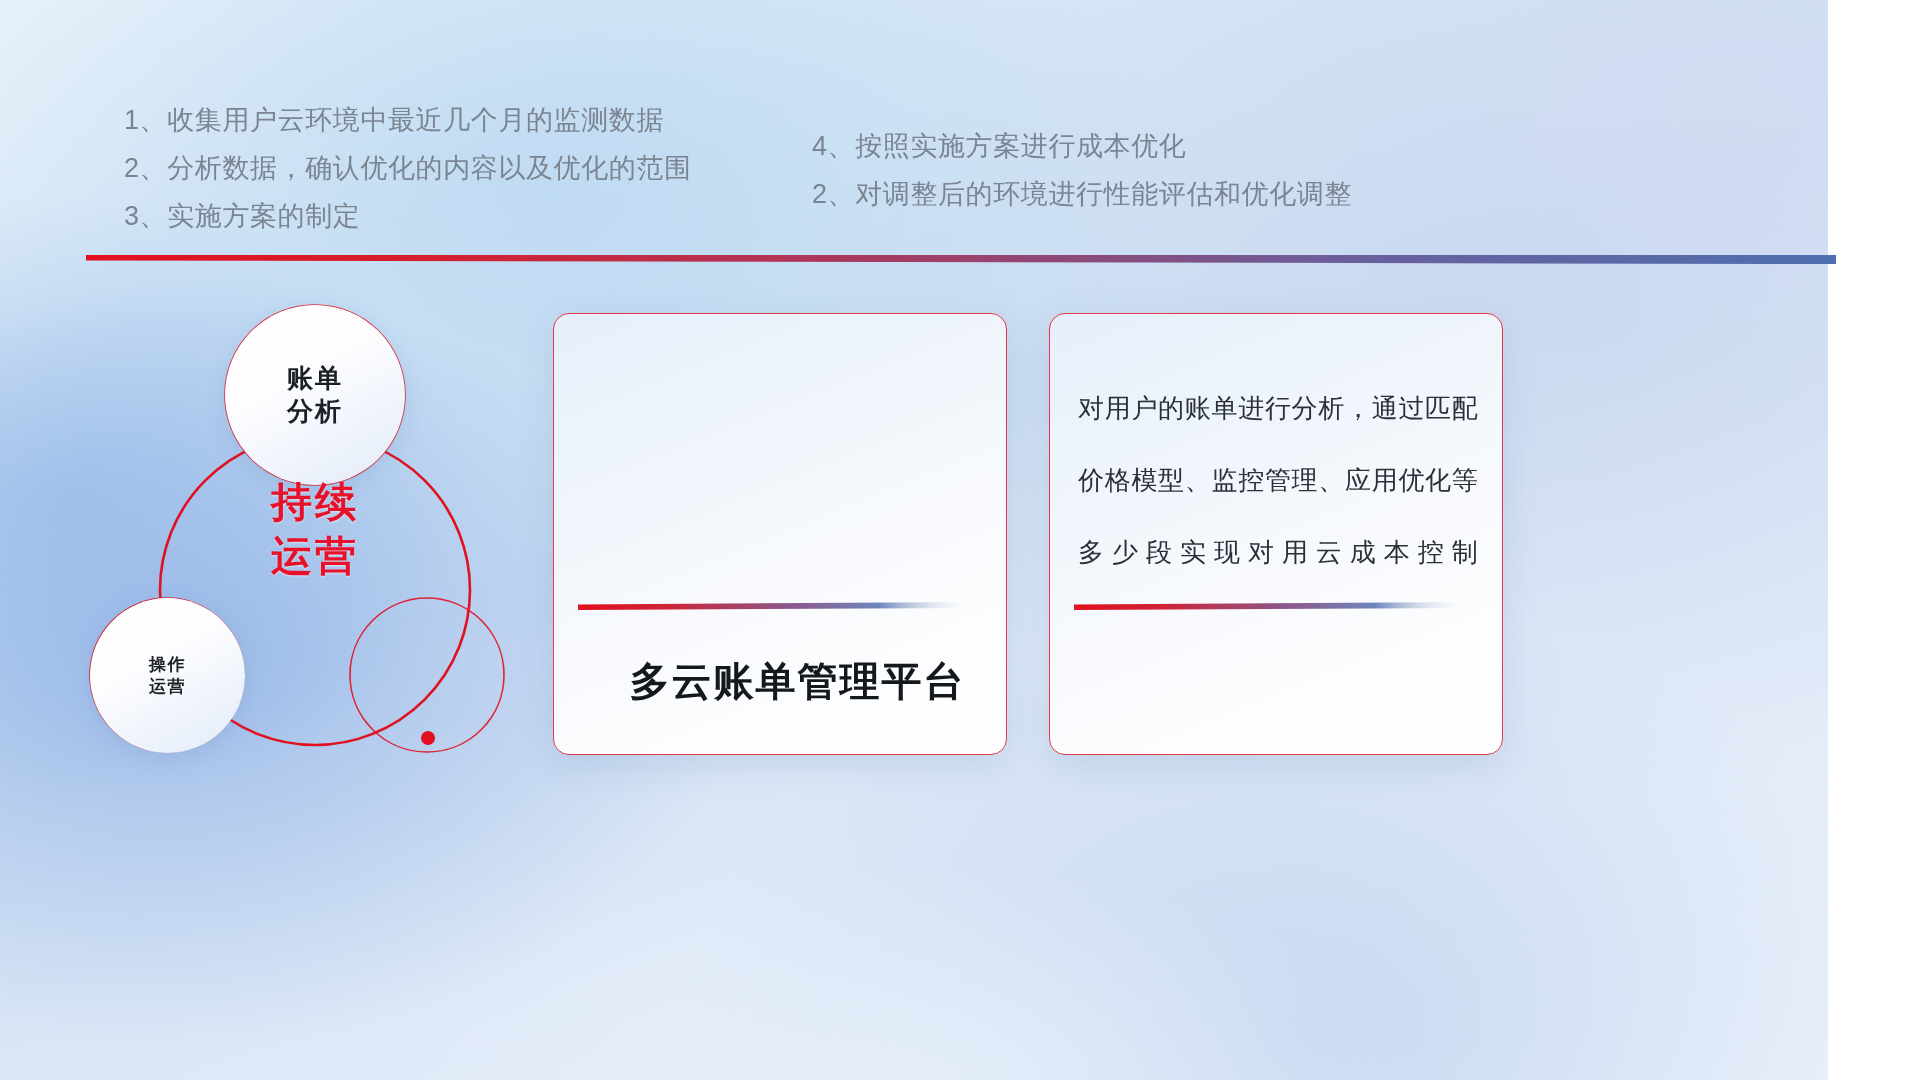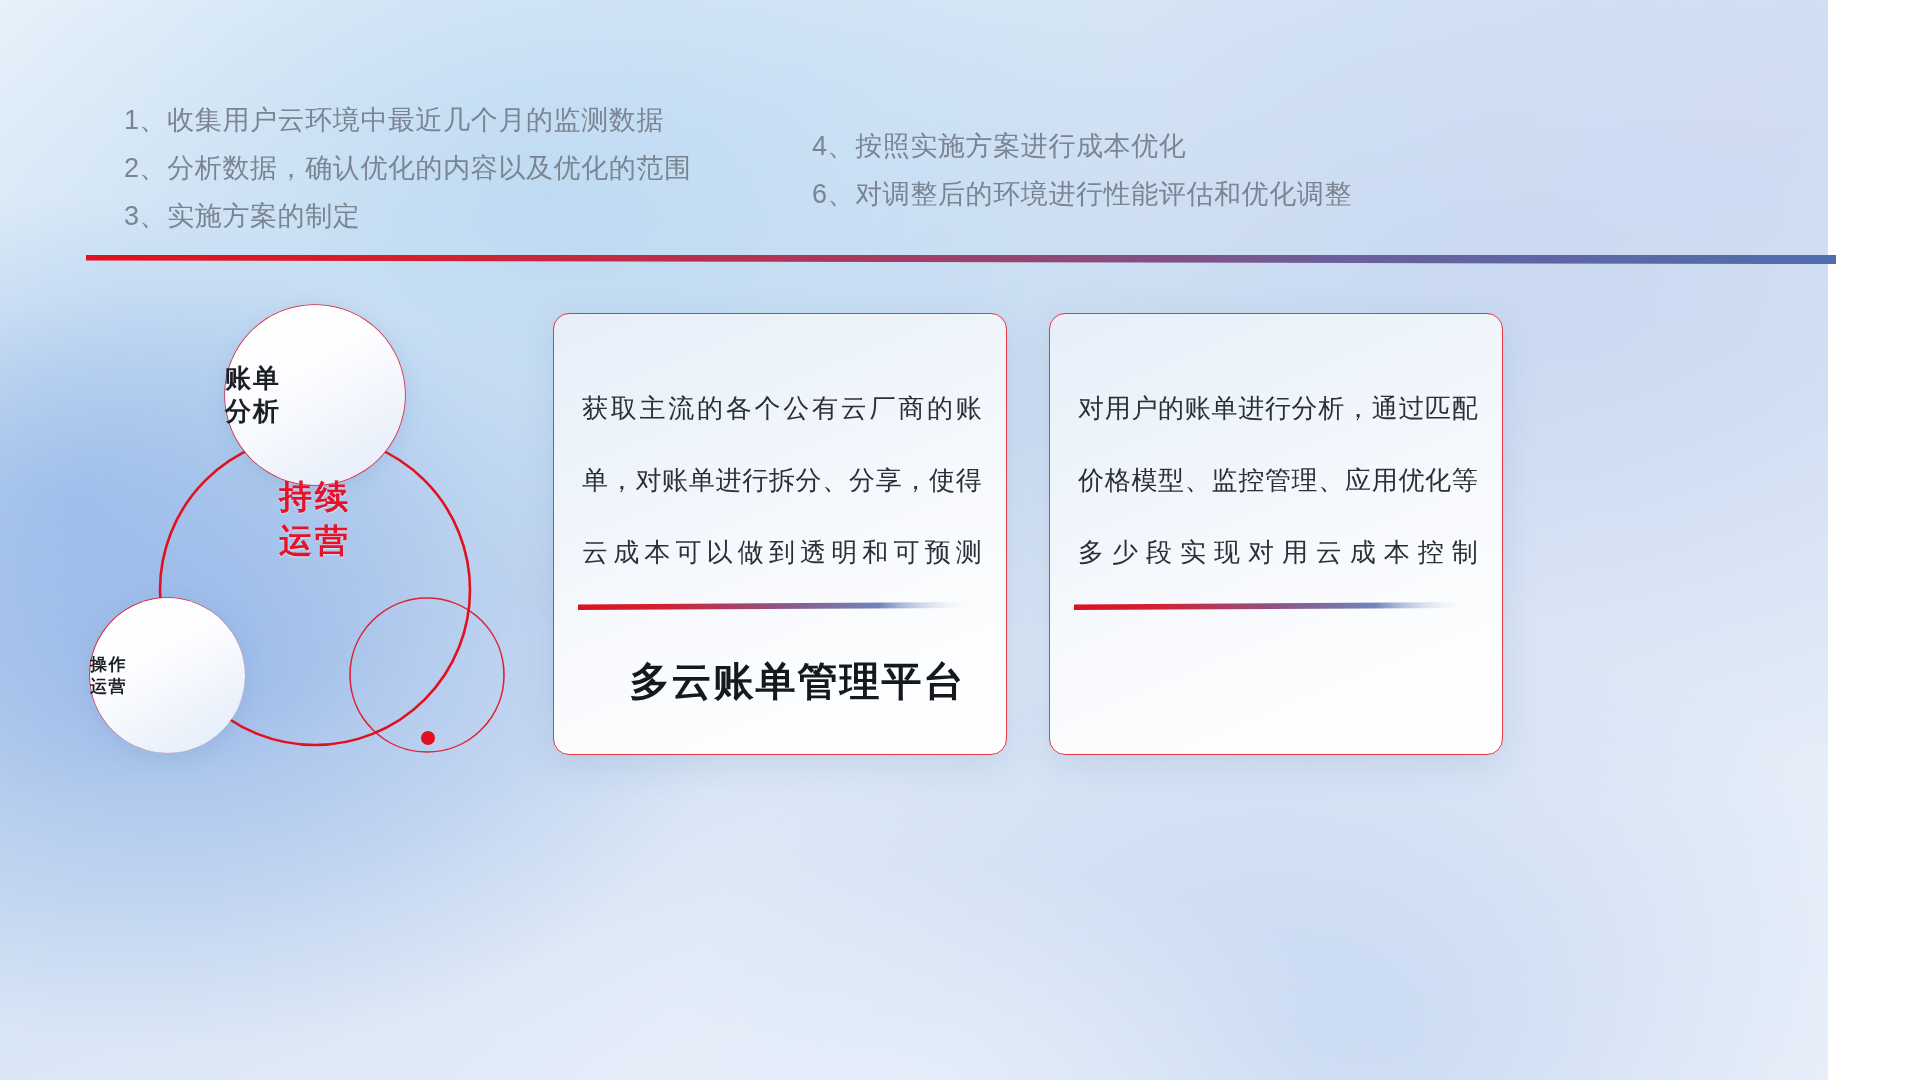--- a/index.html
+++ b/index.html
@@ -72,21 +72,21 @@
   .venn-svg { position: absolute; left: 0; top: 0; }
 
   .bubble {
     position: absolute;
     border-radius: 50%;
     background:
       linear-gradient(150deg, #ffffff 0%, #fdfdff 40%, #eef3fb 72%, #e2ecf8 100%);
     box-shadow: 0 5px 20px rgba(90,130,180,0.18);
     display: flex;
     flex-direction: column;
-    align-items: flex-start;
+    align-items: center;
     justify-content: center;
     color: #1b1f26;
     font-weight: bold;
     text-align: center;
   }
   .bubble span { display: block; line-height: 1.28; }
 
   .bubble.top {
     left: 145px; top: 15px;
     width: 180px; height: 180px;
@@ -106,21 +106,21 @@
     letter-spacing: 1.5px;
   }
 
   .center-label {
     position: absolute;
     left: 0; right: 0;
     top: 185px;
     text-align: center;
     color: #e8112a;
     font-weight: bold;
-    font-size: 33px;
+    font-size: 41px;
     line-height: 1.32;
     letter-spacing: 3px;
     z-index: 3;
     text-shadow: 0 1px 2px rgba(255,255,255,0.55);
   }
   .center-label span { display: block; }
 
   
   .card {
     position: absolute;
@@ -175,21 +175,21 @@
 <div id="stage">
 
   <div class="steps left">
     <span class="step-line">1、收集用户云环境中最近几个月的监测数据</span>
     <span class="step-line">2、分析数据，确认优化的内容以及优化的范围</span>
     <span class="step-line">3、实施方案的制定</span>
   </div>
 
   <div class="steps right">
     <span class="step-line">4、按照实施方案进行成本优化</span>
-    <span class="step-line">6、对调整后的环境进行性能评估和优化调整</span>
+    <span class="step-line">2、对调整后的环境进行性能评估和优化调整</span>
   </div>
 
   <svg class="divider-bar" viewBox="0 0 1750 9" preserveAspectRatio="none">
     <defs>
       <linearGradient id="mainBarGrad" x1="0" y1="0" x2="1" y2="0">
         <stop offset="0%" stop-color="#e2101f"></stop>
         <stop offset="18%" stop-color="#d71d2c"></stop>
         <stop offset="45%" stop-color="#a63a60"></stop>
         <stop offset="72%" stop-color="#6a5f9c"></stop>
         <stop offset="100%" stop-color="#4f6fae"></stop>
@@ -225,21 +225,20 @@
     </div>
 
     <div class="bubble bl">
       <span>操作</span>
       <span>运营</span>
     </div>
 
   </div>
 
   <div class="card one">
-    <div class="card-body">获取主流的各个公有云厂商的账单，对账单进行拆分、分享，使得云成本可以做到透明和可预测</div>
     <svg class="card-divider" viewBox="0 0 396 8" preserveAspectRatio="none">
       <defs>
         <linearGradient id="cardGrad1" x1="0" y1="0" x2="1" y2="0">
           <stop offset="0%" stop-color="#e2101f"></stop>
           <stop offset="22%" stop-color="#cf2334"></stop>
           <stop offset="52%" stop-color="#8e5588"></stop>
           <stop offset="76%" stop-color="#6f86bd"></stop>
           <stop offset="100%" stop-color="#ffffff" stop-opacity="0.05"></stop>
         </linearGradient>
       </defs>

